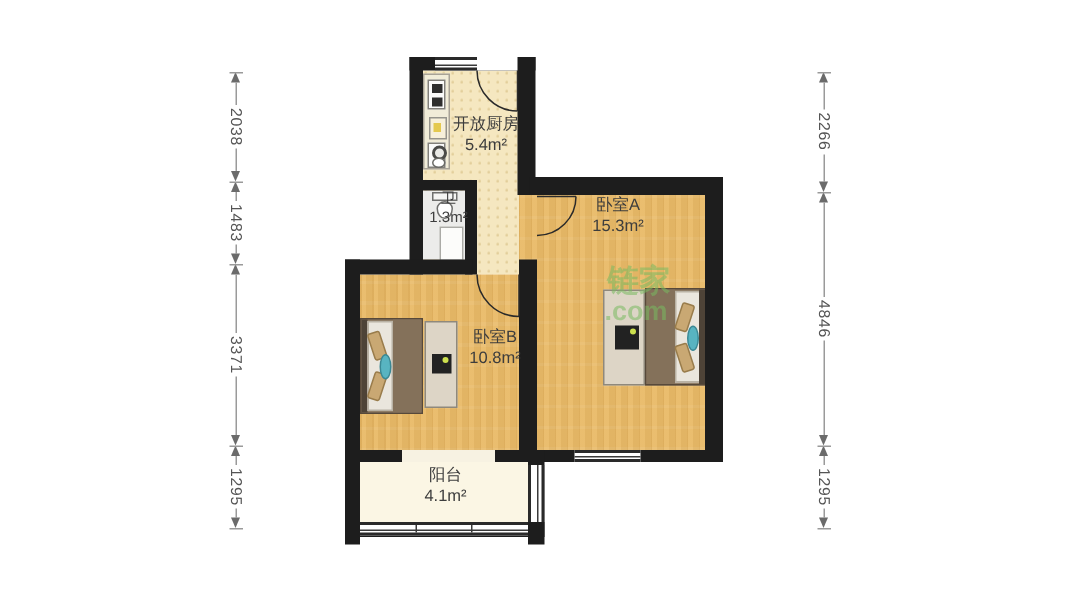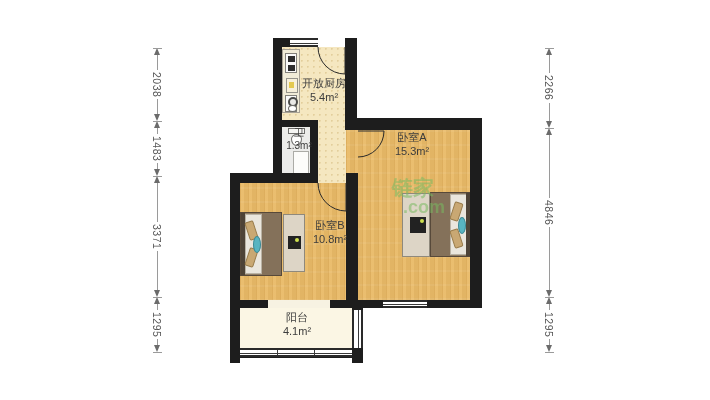--- a/index.html
+++ b/index.html
@@ -170,21 +170,21 @@
   </div>
   <div class="room-label" style="left:330px;top:218px">
     <div>卧室B</div>
     <div>10.8m²</div>
   </div>
   <div class="room-label" style="left:297px;top:310px">
     <div>阳台</div>
     <div>4.1m²</div>
   </div>
 
-  <div class="wm-cn" style="left:392px;top:177px">链家</div>
+  <div class="wm-cn" style="left:405px;top:177px">链家</div>
   <div class="wm-tld" style="left:403px;top:198px">.com</div>
 
   <div class="dim" style="left:149px;top:48px;height:73px">
     <div class="arr up"></div>
     <div class="dline"></div>
     <div class="dlabel">2038</div>
     <div class="dline"></div>
     <div class="arr down"></div>
   </div>
   <div class="dim" style="left:149px;top:121px;height:55px">

